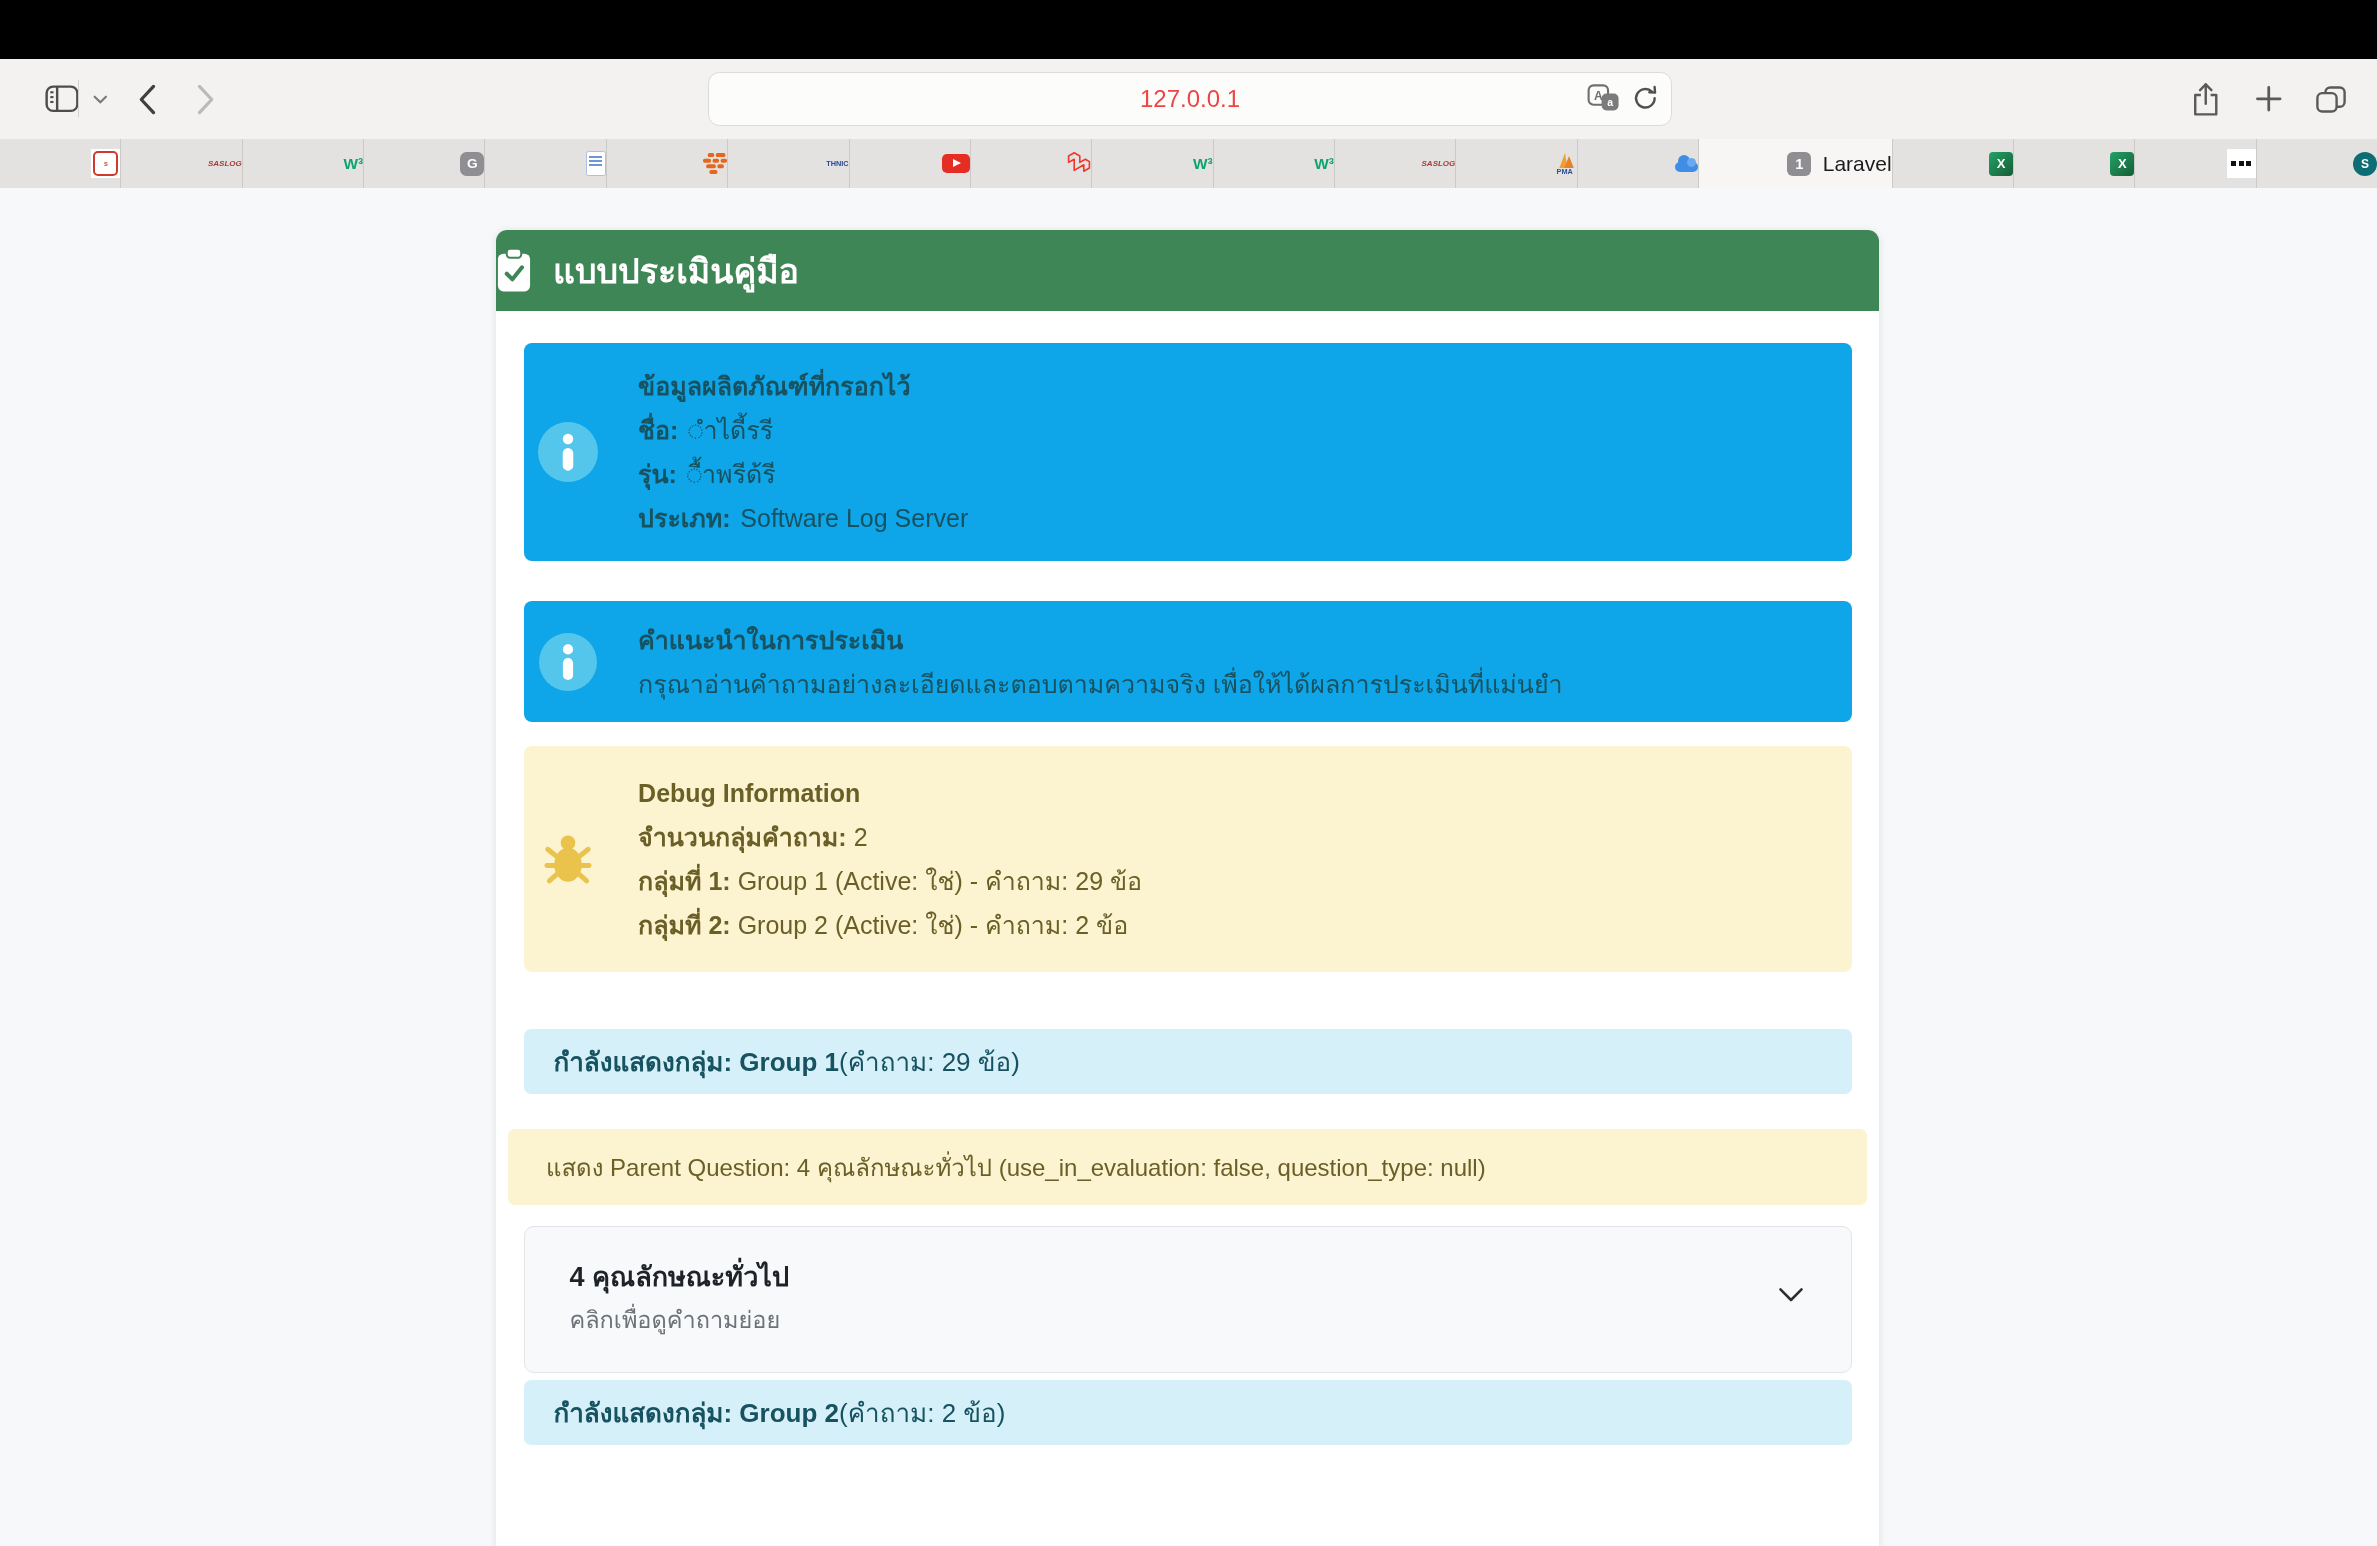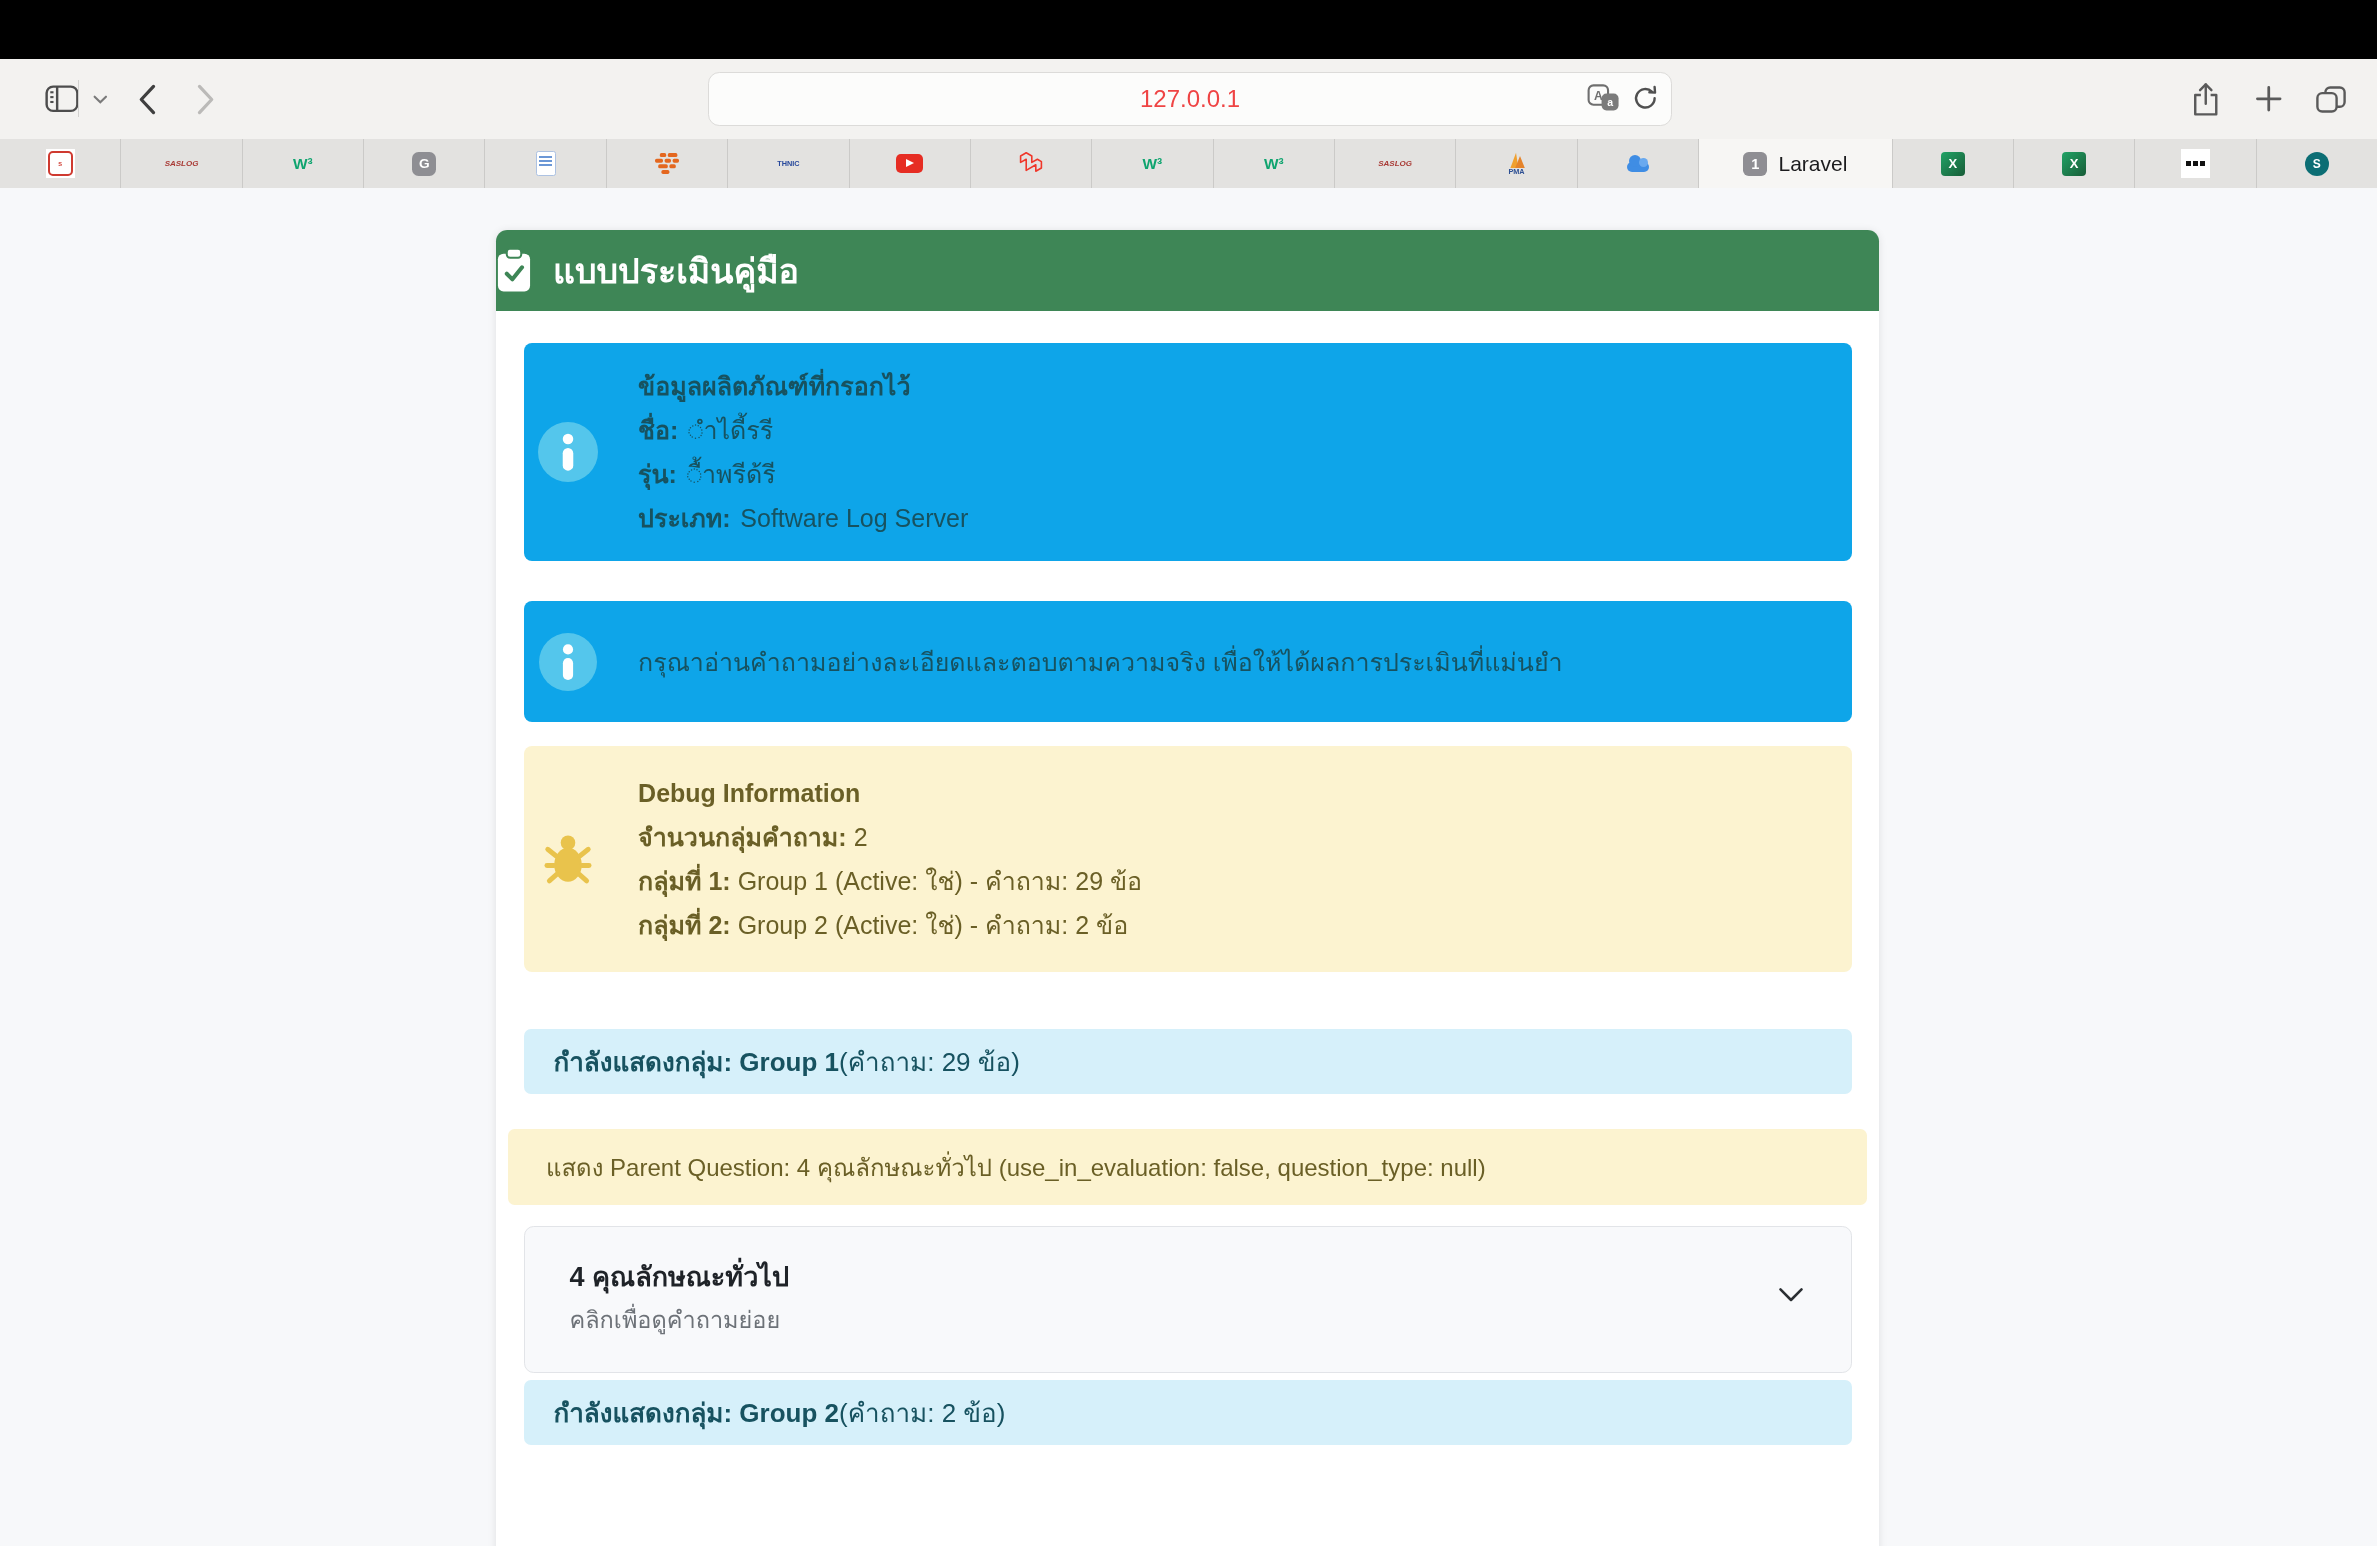--- a/index.html
+++ b/index.html
@@ -16,21 +16,21 @@
   .tb-divider{position:absolute;left:78px;top:21px;width:0.8px;height:37px;background:#d2d1cf;}
   .addressbar{
     position:absolute;left:708px;top:13px;width:962px;height:52px;
     background:#fcfcfb;border:0.8px solid #dcdbd9;border-radius:11.3px;
     display:flex;align-items:center;justify-content:center;
   }
   .url{font-size:24px;color:#ef4444;}
   .ab-right{position:absolute;right:11.3px;top:0;height:52px;display:flex;align-items:center;gap:11.3px;}
   
   .tabstrip{position:absolute;left:0;top:139px;width:2377px;height:49px;background:#e3e2e0;display:flex;border-bottom:0.8px solid #c9c8c6;}
-  .tab{flex:1 1 0;display:flex;align-items:center;justify-content:center;border-right:0.8px solid #cbcac8;box-sizing:border-box;background:#e3e2e0;}
+  .tab{flex:1 1 0;display:flex;align-items:center;justify-content:flex-end;border-right:0.8px solid #cbcac8;box-sizing:border-box;background:#e3e2e0;}
   .tab:last-child{border-right:none;}
   .tab.active{flex:1.6 1 0;background:#f7f6f4;}
   .white-chip{background:#fff;width:29px;height:29px;display:flex;align-items:center;justify-content:center;}
   .scuat{width:21px;height:21px;border:2.4px solid #cf3a30;border-radius:4.9px;display:flex;align-items:center;justify-content:center;font-size:5.7px;font-weight:bold;color:#cf3a30;overflow:hidden;}
   .saslog{font-size:8px;font-weight:bold;font-style:italic;color:#a93a35;}
   .w3{font-size:15.4px;font-weight:bold;color:#0fa46f;}
   .gicon{width:24px;height:24px;border-radius:6.5px;background:#8e8e93;color:#fff;font-weight:bold;font-size:13.7px;display:flex;align-items:center;justify-content:center;}
   .doc{width:18px;height:22.6px;background:#fff;border:0.8px solid #adc2e2;border-radius:2.4px;position:relative;}
   .doc::before{content:"";position:absolute;left:2.4px;right:2.4px;top:4px;height:11.3px;
     background:repeating-linear-gradient(#6b97d6 0 1.6px,transparent 1.6px 4px);}
@@ -264,20 +264,21 @@
 
       <div class="infobox blue box2">
         <div class="icol">
           <svg width="58" height="58" viewBox="0 0 74 74">
             <circle cx="37" cy="37" r="37" fill="#54c6ec"></circle>
             <circle cx="37" cy="21" r="6.5" fill="#fff"></circle>
             <rect x="30.5" y="32" width="13" height="28" rx="6.5" fill="#fff"></rect>
           </svg>
         </div>
         <div class="tcol">
+          <div><b>คำแนะนำในการประเมิน</b></div>
           <div>กรุณาอ่านคำถามอย่างละเอียดและตอบตามความจริง เพื่อให้ได้ผลการประเมินที่แม่นยำ</div>
         </div>
       </div>
 
       <div class="infobox yellow box3">
         <div class="icol">
           <svg width="60" height="60" viewBox="0 0 74 74">
             <g fill="#e9c34c">
               <circle cx="37" cy="17" r="9"></circle>
               <ellipse cx="37" cy="44" rx="17" ry="21"></ellipse>

